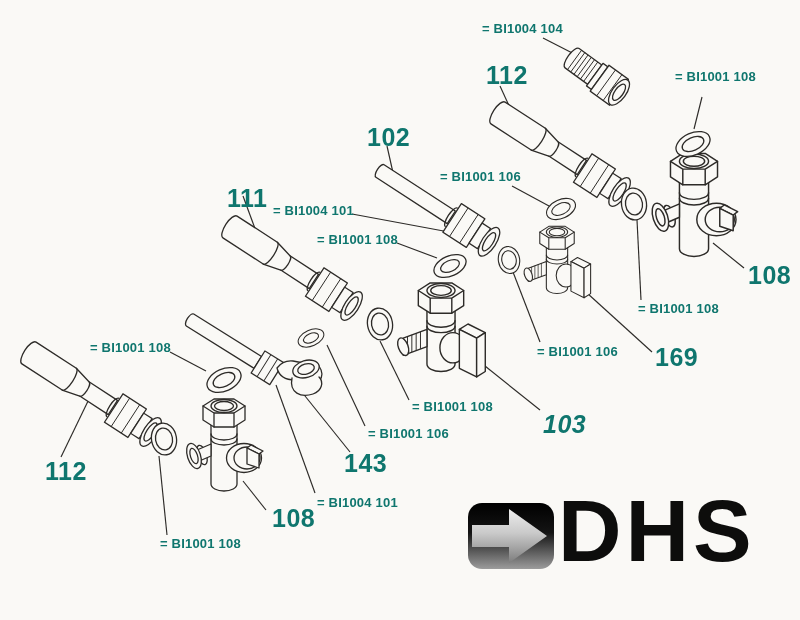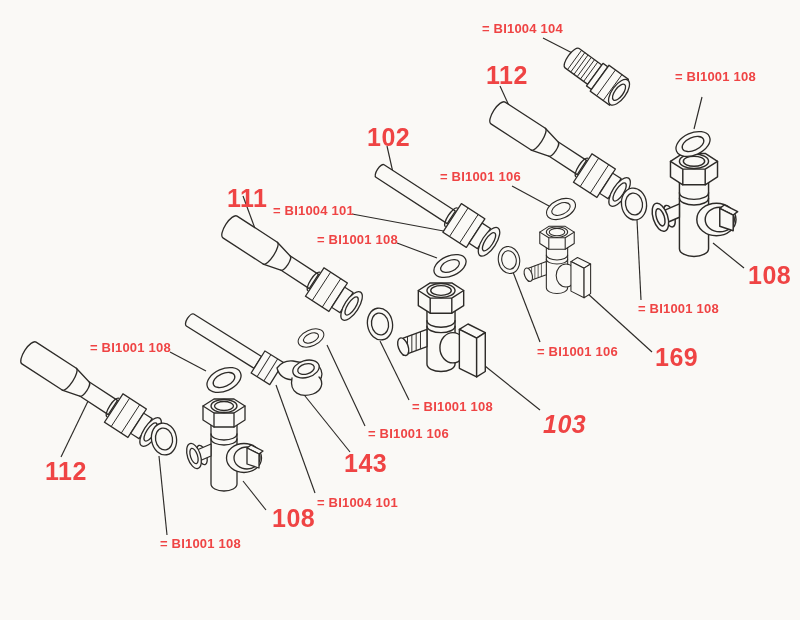--- a/index.html
+++ b/index.html
@@ -3,21 +3,21 @@
 <meta charset="utf-8">
 <style>
   html,body{margin:0;padding:0;}
   .stage{
     position:relative;
     width:800px;height:620px;
     background:#faf9f6;
     overflow:hidden;
     font-family:"Liberation Sans", sans-serif;
   }
-  .lbl{position:absolute;color:#ef4444;white-space:nowrap;user-select:none;}
+  .lbl{position:absolute;color:#0f766e;white-space:nowrap;user-select:none;}
   .ref{font-size:13px;font-weight:700;letter-spacing:0.2px;}
   .num{font-size:25px;font-weight:700;letter-spacing:0.5px;}
   .diagram-svg{position:absolute;left:0;top:0;}
   .part{fill:#faf9f6;stroke:#2d2b28;stroke-width:1.3;stroke-linejoin:round;stroke-linecap:round;}
   .ln{fill:none;stroke:#2d2b28;stroke-width:1.3;stroke-linejoin:round;stroke-linecap:round;}
   .thin{fill:none;stroke:#2d2b28;stroke-width:0.9;}
   .leader{stroke:#2d2b28;stroke-width:1.15;fill:none;}
   .logo{position:absolute;left:466px;top:502px;width:320px;height:90px;}
   .logo-text{
     position:absolute;left:92px;top:-15px;
@@ -239,14 +239,21 @@
   <div class="lbl ref" style="left:273px;top:203px;">= BI1004 101</div>
   <div class="lbl ref" style="left:317px;top:232px;">= BI1001 108</div>
   <div class="lbl ref" style="left:638px;top:301px;">= BI1001 108</div>
   <div class="lbl ref" style="left:537px;top:344px;">= BI1001 106</div>
   <div class="lbl ref" style="left:412px;top:399px;">= BI1001 108</div>
   <div class="lbl ref" style="left:368px;top:426px;">= BI1001 106</div>
   <div class="lbl ref" style="left:317px;top:495px;">= BI1004 101</div>
   <div class="lbl ref" style="left:90px;top:340px;">= BI1001 108</div>
   <div class="lbl ref" style="left:160px;top:536px;">= BI1001 108</div>
 
+  <div class="logo">
+    <svg width="90" height="70" viewBox="0 0 90 70">
+      <rect x="2" y="1" width="86" height="66" rx="14" fill="url(#sq-grad)"></rect>
+      <polygon points="6,23 43,23 43,7 81,34 43,61 43,45 6,45" fill="url(#ar-grad)"></polygon>
+    </svg>
+    <span class="logo-text">DHS</span>
+  </div>
 
 </div>
 
 </body></html>

